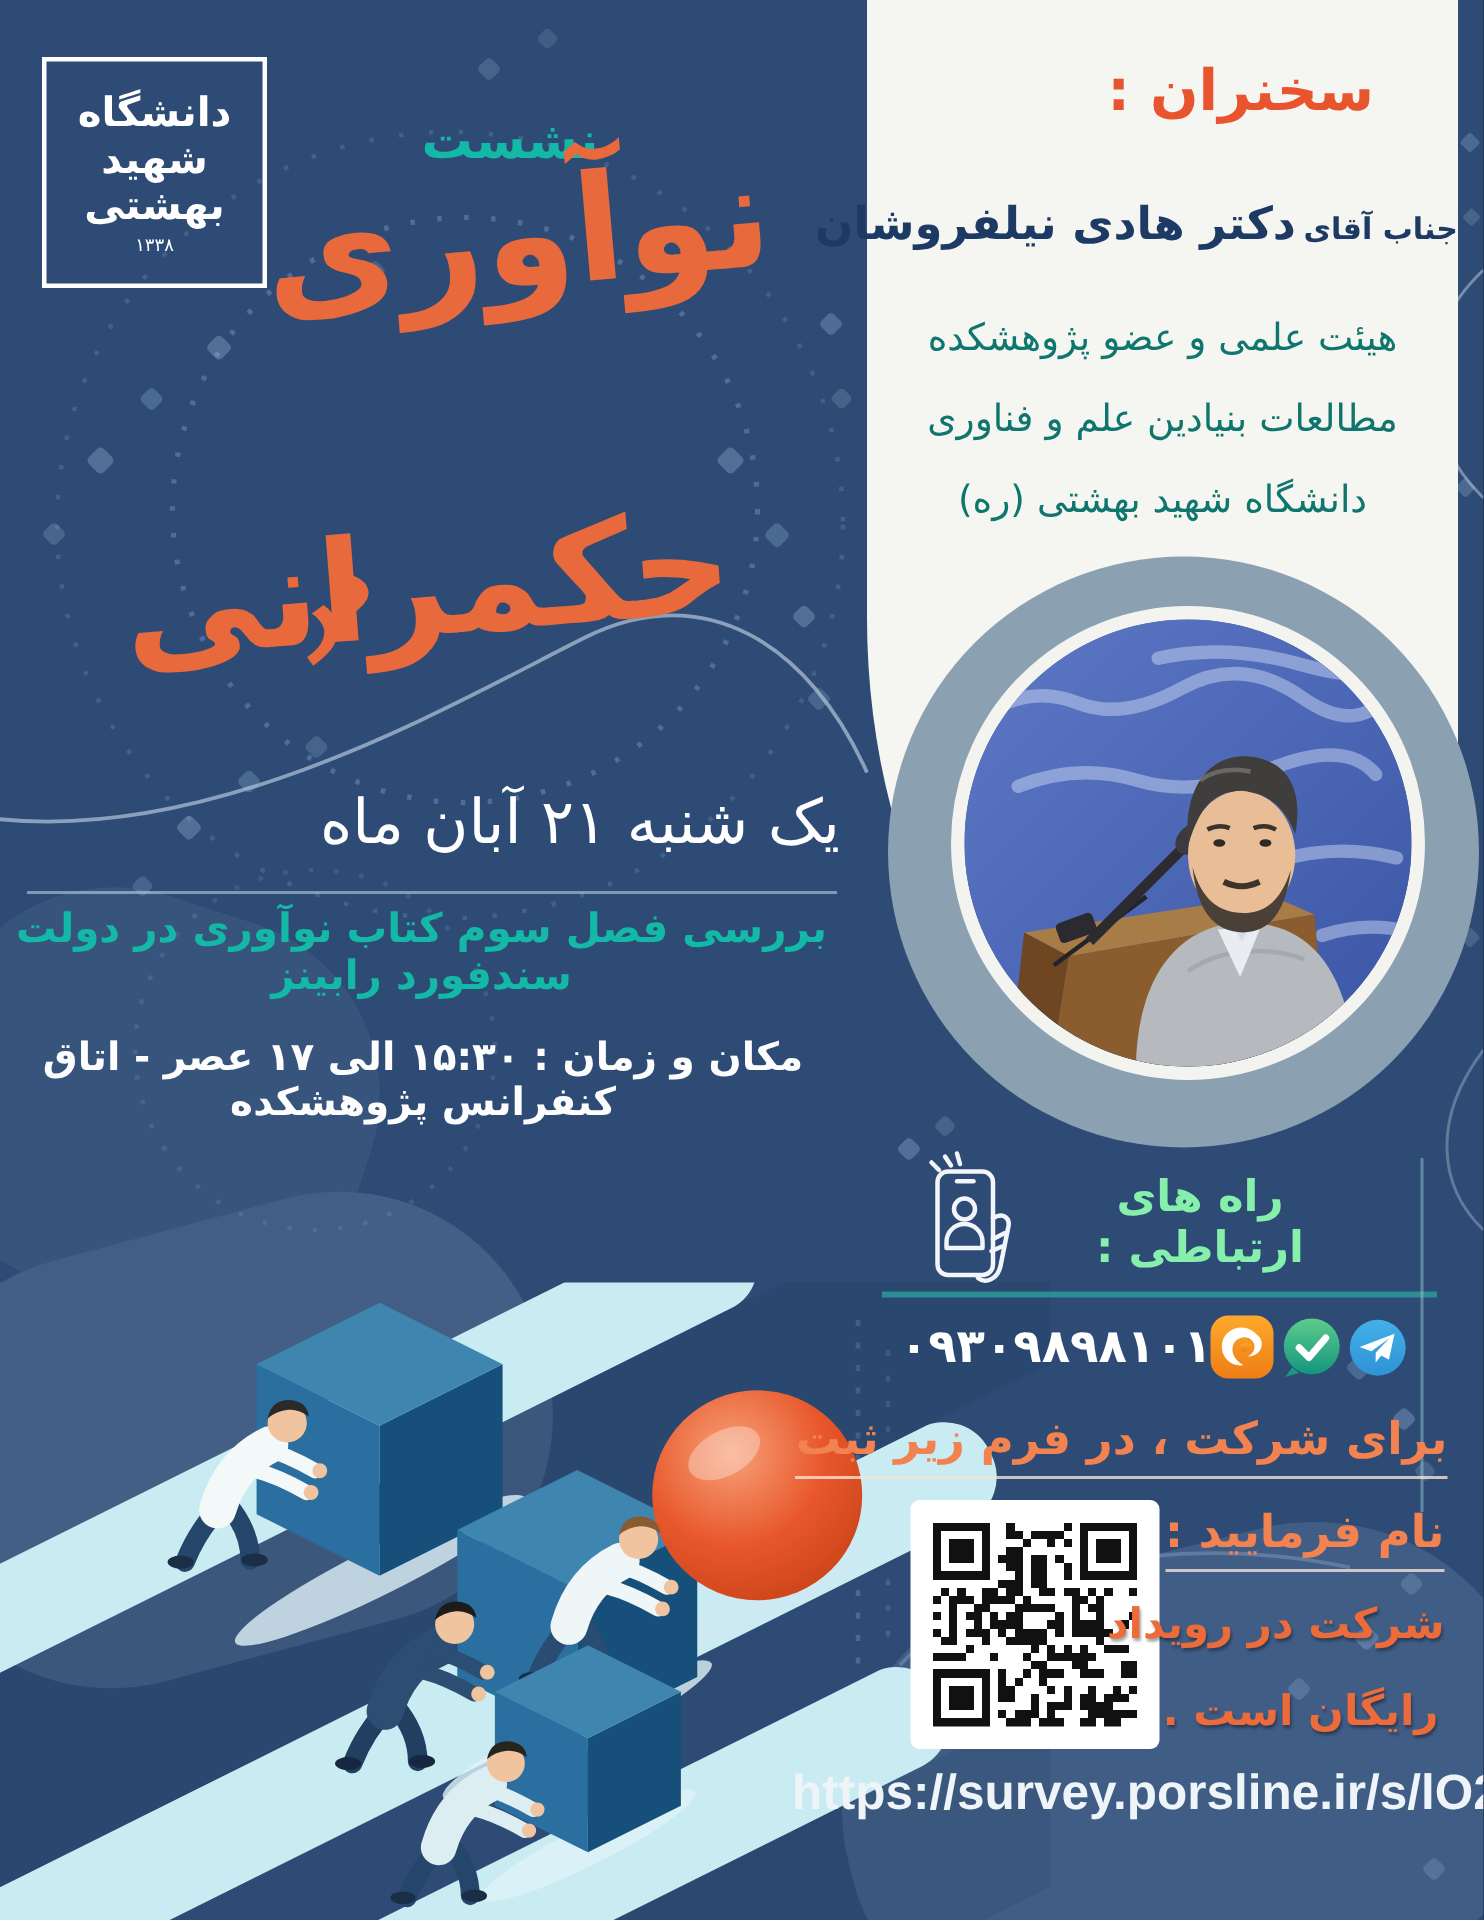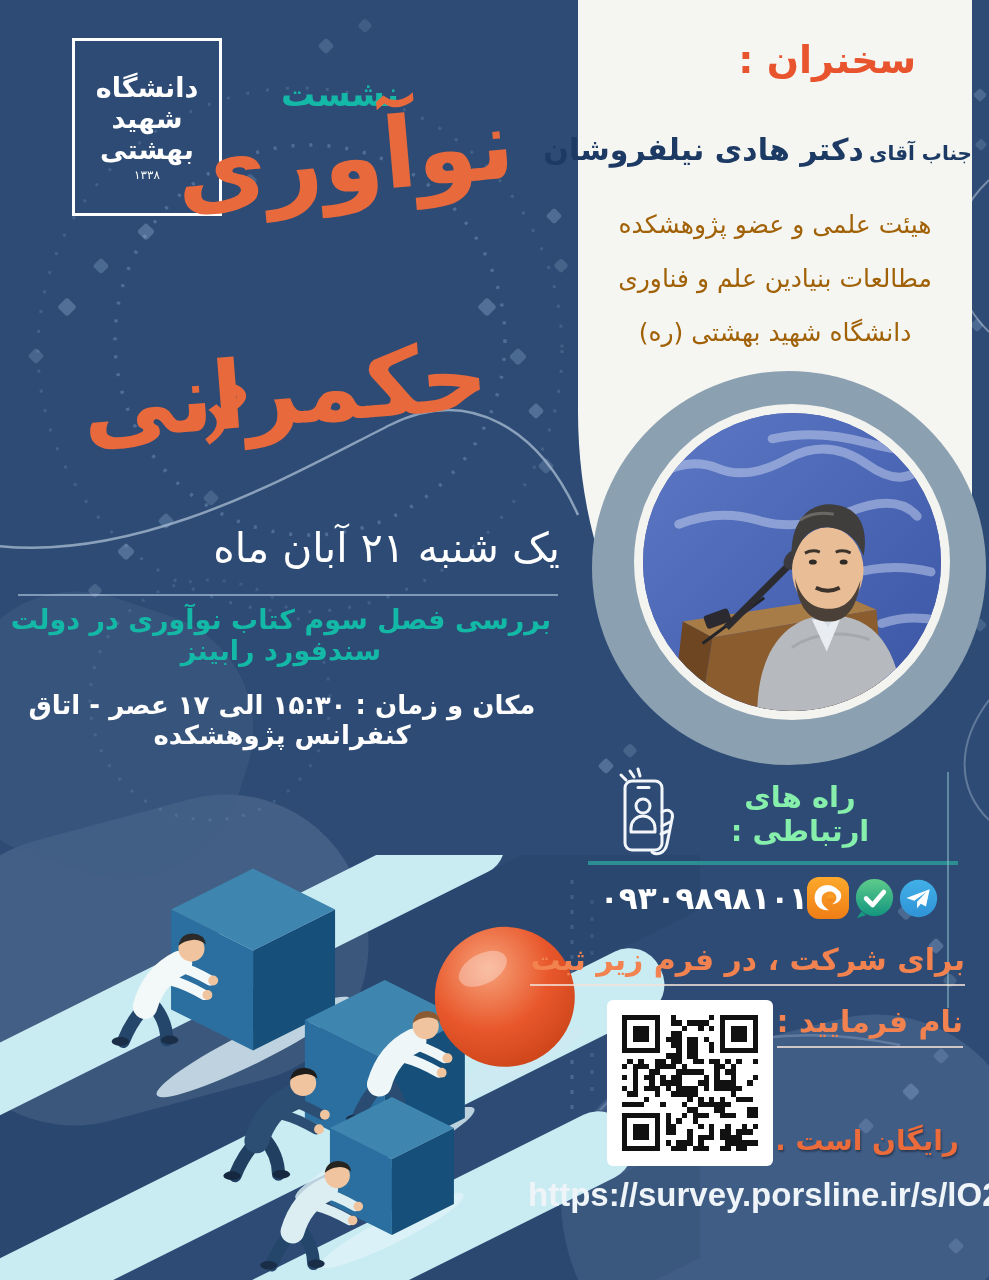--- a/index.html
+++ b/index.html
@@ -5,23 +5,23 @@
   html,body{margin:0;padding:0;background:#16263f;}
   #poster{position:relative;width:989px;height:1280px;margin:0 auto;overflow:hidden;
           background:#2d4b74;font-family:"DejaVu Sans",sans-serif;}
   #poster *{box-sizing:border-box;}
   .abs{position:absolute;}
   svg{display:block;}
   
   .z1{z-index:1}.z2{z-index:2}.z3{z-index:3}.z4{z-index:4}.z5{z-index:5}.z6{z-index:6}
 
   
-  .logo{left:28px;top:38px;width:150px;height:178px;border:3px solid #fff;
+  .logo{left:28px;top:38px;width:150px;height:154px;border:3px solid #fff;
         display:flex;flex-direction:column;align-items:center;justify-content:center;
-        color:#fff;text-align:center;padding:6px;margin-left:44px;}
+        color:#fff;text-align:center;padding:6px;}
   .logo .l{font-weight:bold;font-size:27px;line-height:31px;}
   .logo .y{font-size:12px;letter-spacing:2px;margin-top:3px;}
 
   
   .kicker{left:150px;top:74px;width:380px;text-align:center;font-size:34px;font-weight:bold;color:#14b8a6;}
   .t1{left:110px;top:100px;width:470px;text-align:center;font-size:98px;font-weight:bold;color:#e8693c;
       transform:rotate(-5deg);line-height:1.2;}
   .t2{left:186px;top:366px;font-size:56px;font-weight:bold;color:#e8693c;transform:rotate(-36deg);}
   .t3{left:5px;top:336px;width:560px;text-align:center;font-size:94px;font-weight:bold;color:#e8693c;
       transform:rotate(-4.5deg);line-height:1.2;}
@@ -32,21 +32,21 @@
   .venue1{left:6px;top:690px;width:552px;text-align:center;font-size:26px;font-weight:bold;color:#fdfdfd;}
   .venue2{left:2px;top:740px;width:558px;text-align:center;font-size:23px;color:#eef3f8;}
 
   
   .panel{left:578px;top:0;width:394px;height:742px;background:#f5f5f1;
          border-bottom-left-radius:210px 330px;border-bottom-right-radius:180px 250px;}
   .sp-heading{position:absolute;top:38px;right:56px;font-size:38px;font-weight:bold;color:#e8542e;}
   .sp-name{position:absolute;top:132px;left:0;width:100%;text-align:center;color:#1c3a63;white-space:nowrap;}
   .sp-name .pre{font-size:20px;font-weight:bold;}
   .sp-name .nm{font-size:30px;font-weight:bold;}
-  .sp-bio{position:absolute;top:198px;left:0;width:100%;text-align:center;color:#a16207;
+  .sp-bio{position:absolute;top:198px;left:0;width:100%;text-align:center;color:#0f766e;
           font-size:25px;line-height:2.15;}
 
   
   .ring{left:592px;top:371px;width:394px;height:394px;border-radius:50%;background:#8ba0b0;}
   .photo{left:634px;top:404px;width:316px;height:316px;border-radius:50%;
          border:9px solid #f3f3ef;overflow:hidden;background:#44539c;}
 
   
   .c-icon{left:608px;top:766px;}
   .c-head{left:688px;top:780px;width:224px;text-align:center;font-size:29px;font-weight:bold;color:#86efac;}
@@ -372,16 +372,17 @@
         <rect x="1" y="1" width="5" height="5" fill="#fff"></rect>
         <rect x="2" y="2" width="3" height="3" fill="#111"></rect>
         <rect x="18" y="0" width="7" height="7" fill="#111"></rect>
         <rect x="19" y="1" width="5" height="5" fill="#fff"></rect>
         <rect x="20" y="2" width="3" height="3" fill="#111"></rect>
         <rect x="0" y="18" width="7" height="7" fill="#111"></rect>
         <rect x="1" y="19" width="5" height="5" fill="#fff"></rect>
         <rect x="2" y="20" width="3" height="3" fill="#111"></rect>
       </svg>
   </div>
+  <div class="abs z6 free free1" dir="rtl">شرکت در رویداد</div>
   <div class="abs z6 free free2" dir="rtl">رایگان است .</div>
   <div class="abs z6 url">https://survey.porsline.ir/s/lO2LpRcF</div>
 
 </div>
 
 </body></html>

